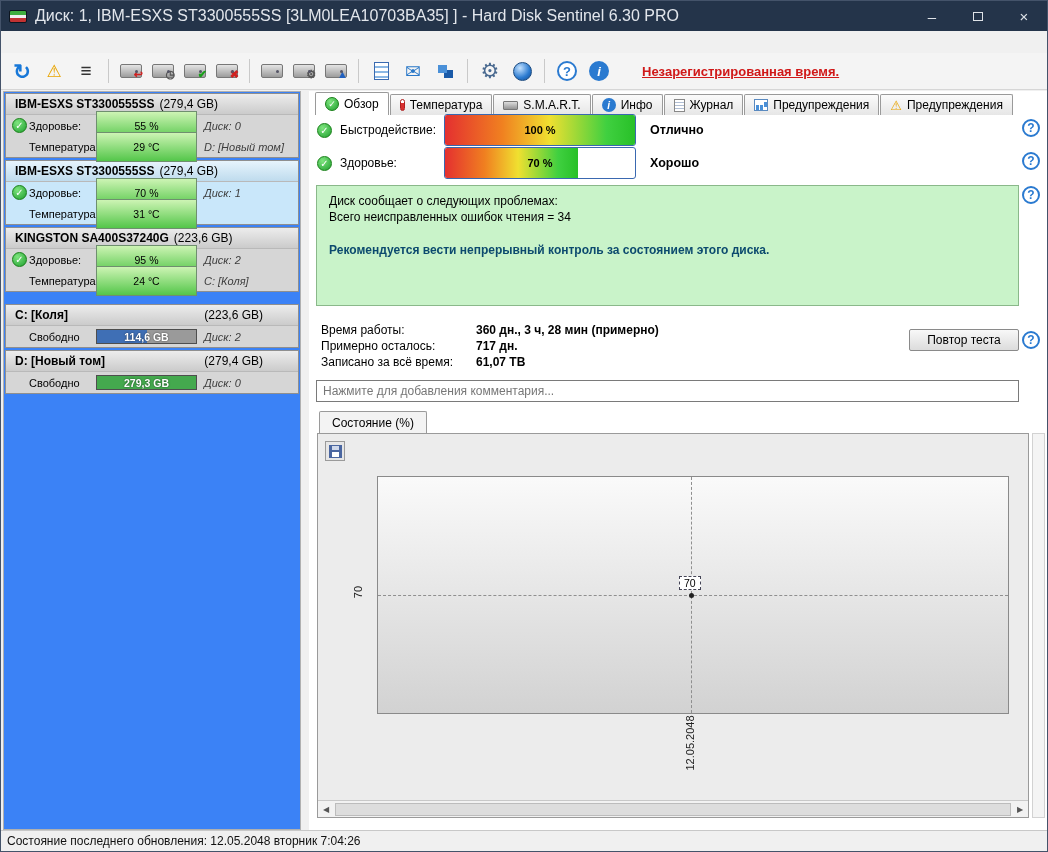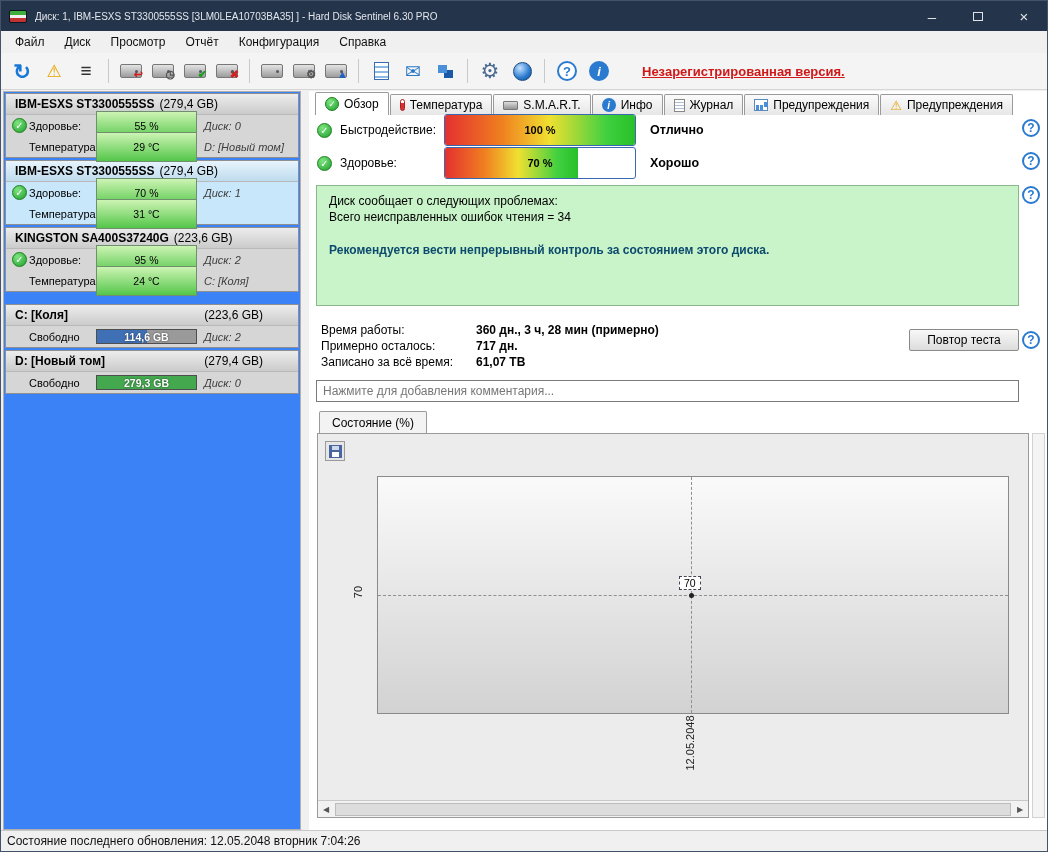--- a/index.html
+++ b/index.html
@@ -3,21 +3,21 @@
 <meta charset="utf-8">
 <style>
   * { margin:0; padding:0; box-sizing:border-box; }
   html,body { width:1048px; height:852px; font-family:"Liberation Sans",sans-serif; font-size:12px; background:#e8e8e8; overflow:hidden; }
   #window { position:relative; width:1048px; height:852px; background:#f0f0f0; border:1px solid #44536a; }
 
   
   #titlebar { position:absolute; top:0; left:0; right:0; height:30px; background:#24344a; color:#e2e6ec; display:flex; align-items:center; padding-left:8px; }
   .app-icon { width:18px; height:13px; margin-right:8px; border:1px solid #0d1520; border-radius:2px;
     background:linear-gradient(180deg,#3fae3f 0 34%, #f0f0f0 34% 66%, #c23232 66%); }
-  .title-text { font-size:10px; white-space:nowrap; }
+  .title-text { font-size:16px; white-space:nowrap; }
   .win-controls { margin-left:auto; display:flex; height:30px; }
   .win-btn { width:46px; height:30px; display:flex; align-items:center; justify-content:center; color:#dfe3e8; font-size:15px; cursor:default; }
   .maxi-box { width:10px; height:9px; border:1px solid #dfe3e8; display:inline-block; }
 
   
   #menubar { position:absolute; top:30px; left:0; right:0; height:22px; background:#f0f0f0; display:flex; align-items:center; padding-left:4px; }
   .menu-item { padding:3px 10px; color:#101010; }
 
   
   #toolbar { position:absolute; top:52px; left:0; right:0; height:37px; background:#f4f4f4; border-bottom:1px solid #d6d6d6; display:flex; align-items:center; padding-left:6px; gap:2px; }
@@ -136,28 +136,20 @@
     <span class="title-text">Диск: 1, IBM-ESXS ST3300555SS [3LM0LEA10703BA35]  ]  -  Hard Disk Sentinel 6.30 PRO</span>
     <div class="win-controls">
       <span class="win-btn">–</span>
       <span class="win-btn">
           <span class="maxi-box"></span>
         </span>
       <span class="win-btn">×</span>
     </div>
   </div>
 
-  <div id="menubar">
-    <span class="menu-item">Файл</span>
-    <span class="menu-item">Диск</span>
-    <span class="menu-item">Просмотр</span>
-    <span class="menu-item">Отчёт</span>
-    <span class="menu-item">Конфигурация</span>
-    <span class="menu-item">Справка</span>
-  </div>
 
   <div id="toolbar">
     <span class="tb-btn">
         <span class="icon-refresh">↻</span>
       </span>
     <span class="tb-btn">
         <span class="icon-alert">⚠</span>
       </span>
     <span class="tb-btn">
         <span class="icon-report">≡</span>
@@ -214,21 +206,21 @@
     <span class="tb-btn">
         <span class="icon-globe"></span>
       </span>
     <span class="tb-sep"></span>
     <span class="tb-btn">
         <span class="ring">?</span>
       </span>
     <span class="tb-btn">
         <span class="ring filled">i</span>
       </span>
-    <span class="unregistered">Незарегистрированная версия.</span>
+    <span class="unregistered">Незарегистрированная время.</span>
   </div>
 
   <div id="sidebar">
 
     <div class="disk-item">
       <div class="disk-header">
         <span class="name">IBM-ESXS ST3300555SS</span>
         <span>(279,4 GB)</span>
       </div>
       <div class="disk-row">

